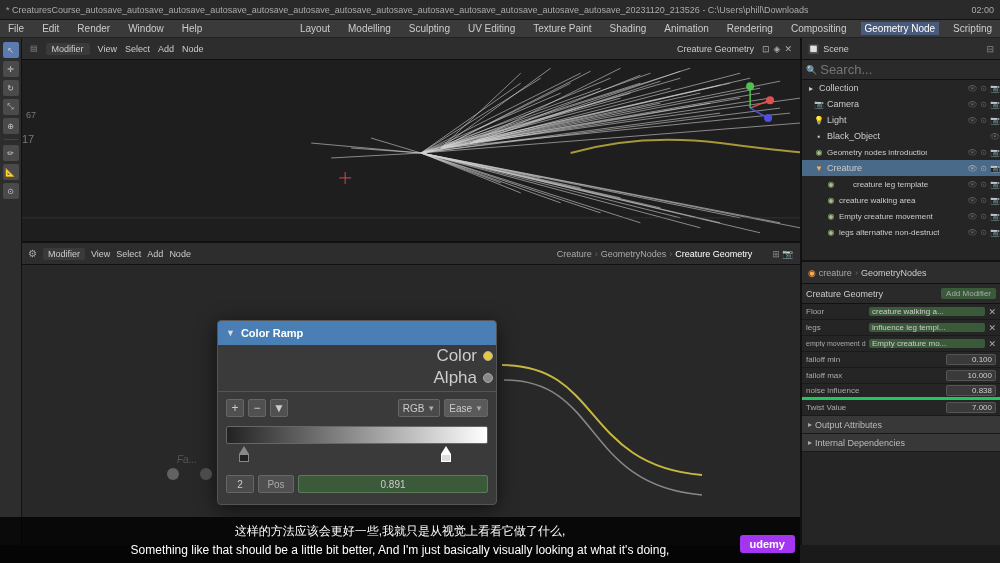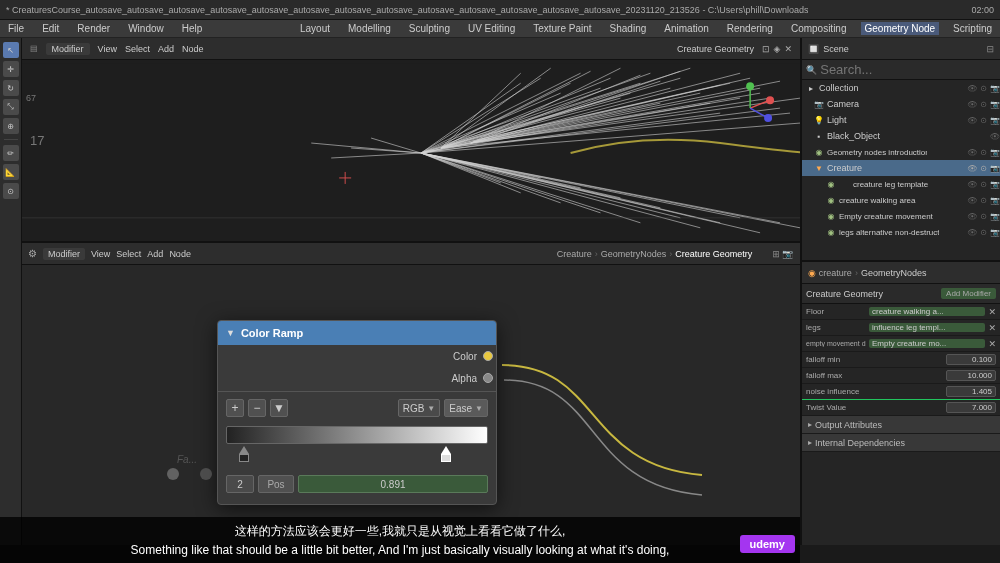--- a/index.html
+++ b/index.html
@@ -101,21 +101,21 @@
 
     
     .socket-row {
       display: flex;
       align-items: center;
       padding: 2px 8px;
       height: 22px;
       justify-content: flex-end;
     }
     .socket-label {
-      font-size: 10px;
+      font-size: 17px;
       color: #ccc;
       margin-right: 6px;
       padding-left: 9px;
     }
     .socket-dot {
       width: 10px;
       height: 10px;
       border-radius: 50%;
       background: #e8c840;
       border: 1px solid #aaa;
@@ -402,24 +402,24 @@
         <g transform="translate(730, 45)">
           <line x1="0" y1="0" x2="20" y2="-8" stroke="#e05050" stroke-width="1.5"></line>
           <line x1="0" y1="0" x2="0" y2="-22" stroke="#50c050" stroke-width="1.5"></line>
           <line x1="0" y1="0" x2="18" y2="10" stroke="#5050e0" stroke-width="1.5"></line>
           <circle cx="20" cy="-8" r="4" fill="#e05050"></circle>
           <circle cx="0" cy="-22" r="4" fill="#50c050"></circle>
           <circle cx="18" cy="10" r="4" fill="#5050e0"></circle>
         </g>
       </svg>
 
-      <div style="position:absolute;left:4px;top:55px;font-size:9px;color:#777;">
+      <div style="position:absolute;left:4px;top:72px;font-size:9px;color:#777;">
         <span>67</span>
       </div>
-      <div style="position:absolute;left:8px;top:95px;font-size:13px;color:#777;">
+      <div style="position:absolute;left:0;top:95px;font-size:11px;color:#777;">
         <span>17</span>
       </div>
     </div>
 
     <div style="flex:1;background:#202020;position:relative;overflow:hidden;">
 
       <div style="height:22px;background:#2d2d2d;display:flex;align-items:center;padding:0 6px;gap:6px;border-bottom:1px solid #111;">
         <span style="font-size:10px;color:#aaa;">⚙</span>
         <span style="font-size:9px;color:#ccc;background:#3a3a3a;padding:1px 5px;border-radius:2px;cursor:pointer;">Modifier</span>
         <span style="font-size:9px;color:#ccc;cursor:pointer;">View</span>
@@ -650,23 +650,23 @@
       </div>
 
       <div style="display:flex;align-items:center;height:16px;padding:0 4px;gap:3px;font-size:8px;border-bottom:1px solid #1a1a1a;">
         <span style="flex:1;color:#aaa;">falloff min</span>
         <span style="width:50px;background:#3a3a3a;border:1px solid #555;border-radius:2px;text-align:right;padding:0 3px;color:#ccc;font-size:8px;cursor:pointer;">0.100</span>
       </div>
       <div style="display:flex;align-items:center;height:16px;padding:0 4px;gap:3px;font-size:8px;border-bottom:1px solid #1a1a1a;">
         <span style="flex:1;color:#aaa;">falloff max</span>
         <span style="width:50px;background:#3a3a3a;border:1px solid #555;border-radius:2px;text-align:right;padding:0 3px;color:#ccc;font-size:8px;cursor:pointer;">10.000</span>
       </div>
-      <div style="display:flex;align-items:center;height:16px;padding:0 4px;gap:3px;font-size:8px;border-bottom:1px solid #22c55e;">
+      <div style="display:flex;align-items:center;height:16px;padding:0 4px;gap:3px;font-size:8px;border-bottom:3px solid #22c55e;">
         <span style="flex:1;color:#aaa;">noise influence</span>
-        <span style="width:50px;background:#3a3a3a;border:1px solid #555;border-radius:2px;text-align:right;padding:0 3px;color:#ccc;font-size:8px;cursor:pointer;">1.405</span>
+        <span style="width:50px;background:#3a3a3a;border:1px solid #555;border-radius:2px;text-align:right;padding:0 3px;color:#ccc;font-size:8px;cursor:pointer;">0.838</span>
       </div>
       <div style="display:flex;align-items:center;height:16px;padding:0 4px;gap:3px;font-size:8px;border-bottom:1px solid #1a1a1a;">
         <span style="flex:1;color:#aaa;">Twist Value</span>
         <span style="width:50px;background:#3a3a3a;border:1px solid #555;border-radius:2px;text-align:right;padding:0 3px;color:#ccc;font-size:8px;cursor:pointer;">7.000</span>
       </div>
 
       <div style="height:18px;display:flex;align-items:center;padding:0 6px;background:#383838;cursor:pointer;border-bottom:1px solid #1a1a1a;">
         <span style="font-size:8px;color:#aaa;margin-right:3px;">▸</span>
         <span style="font-size:9px;color:#bbb;">Output Attributes</span>
       </div>

